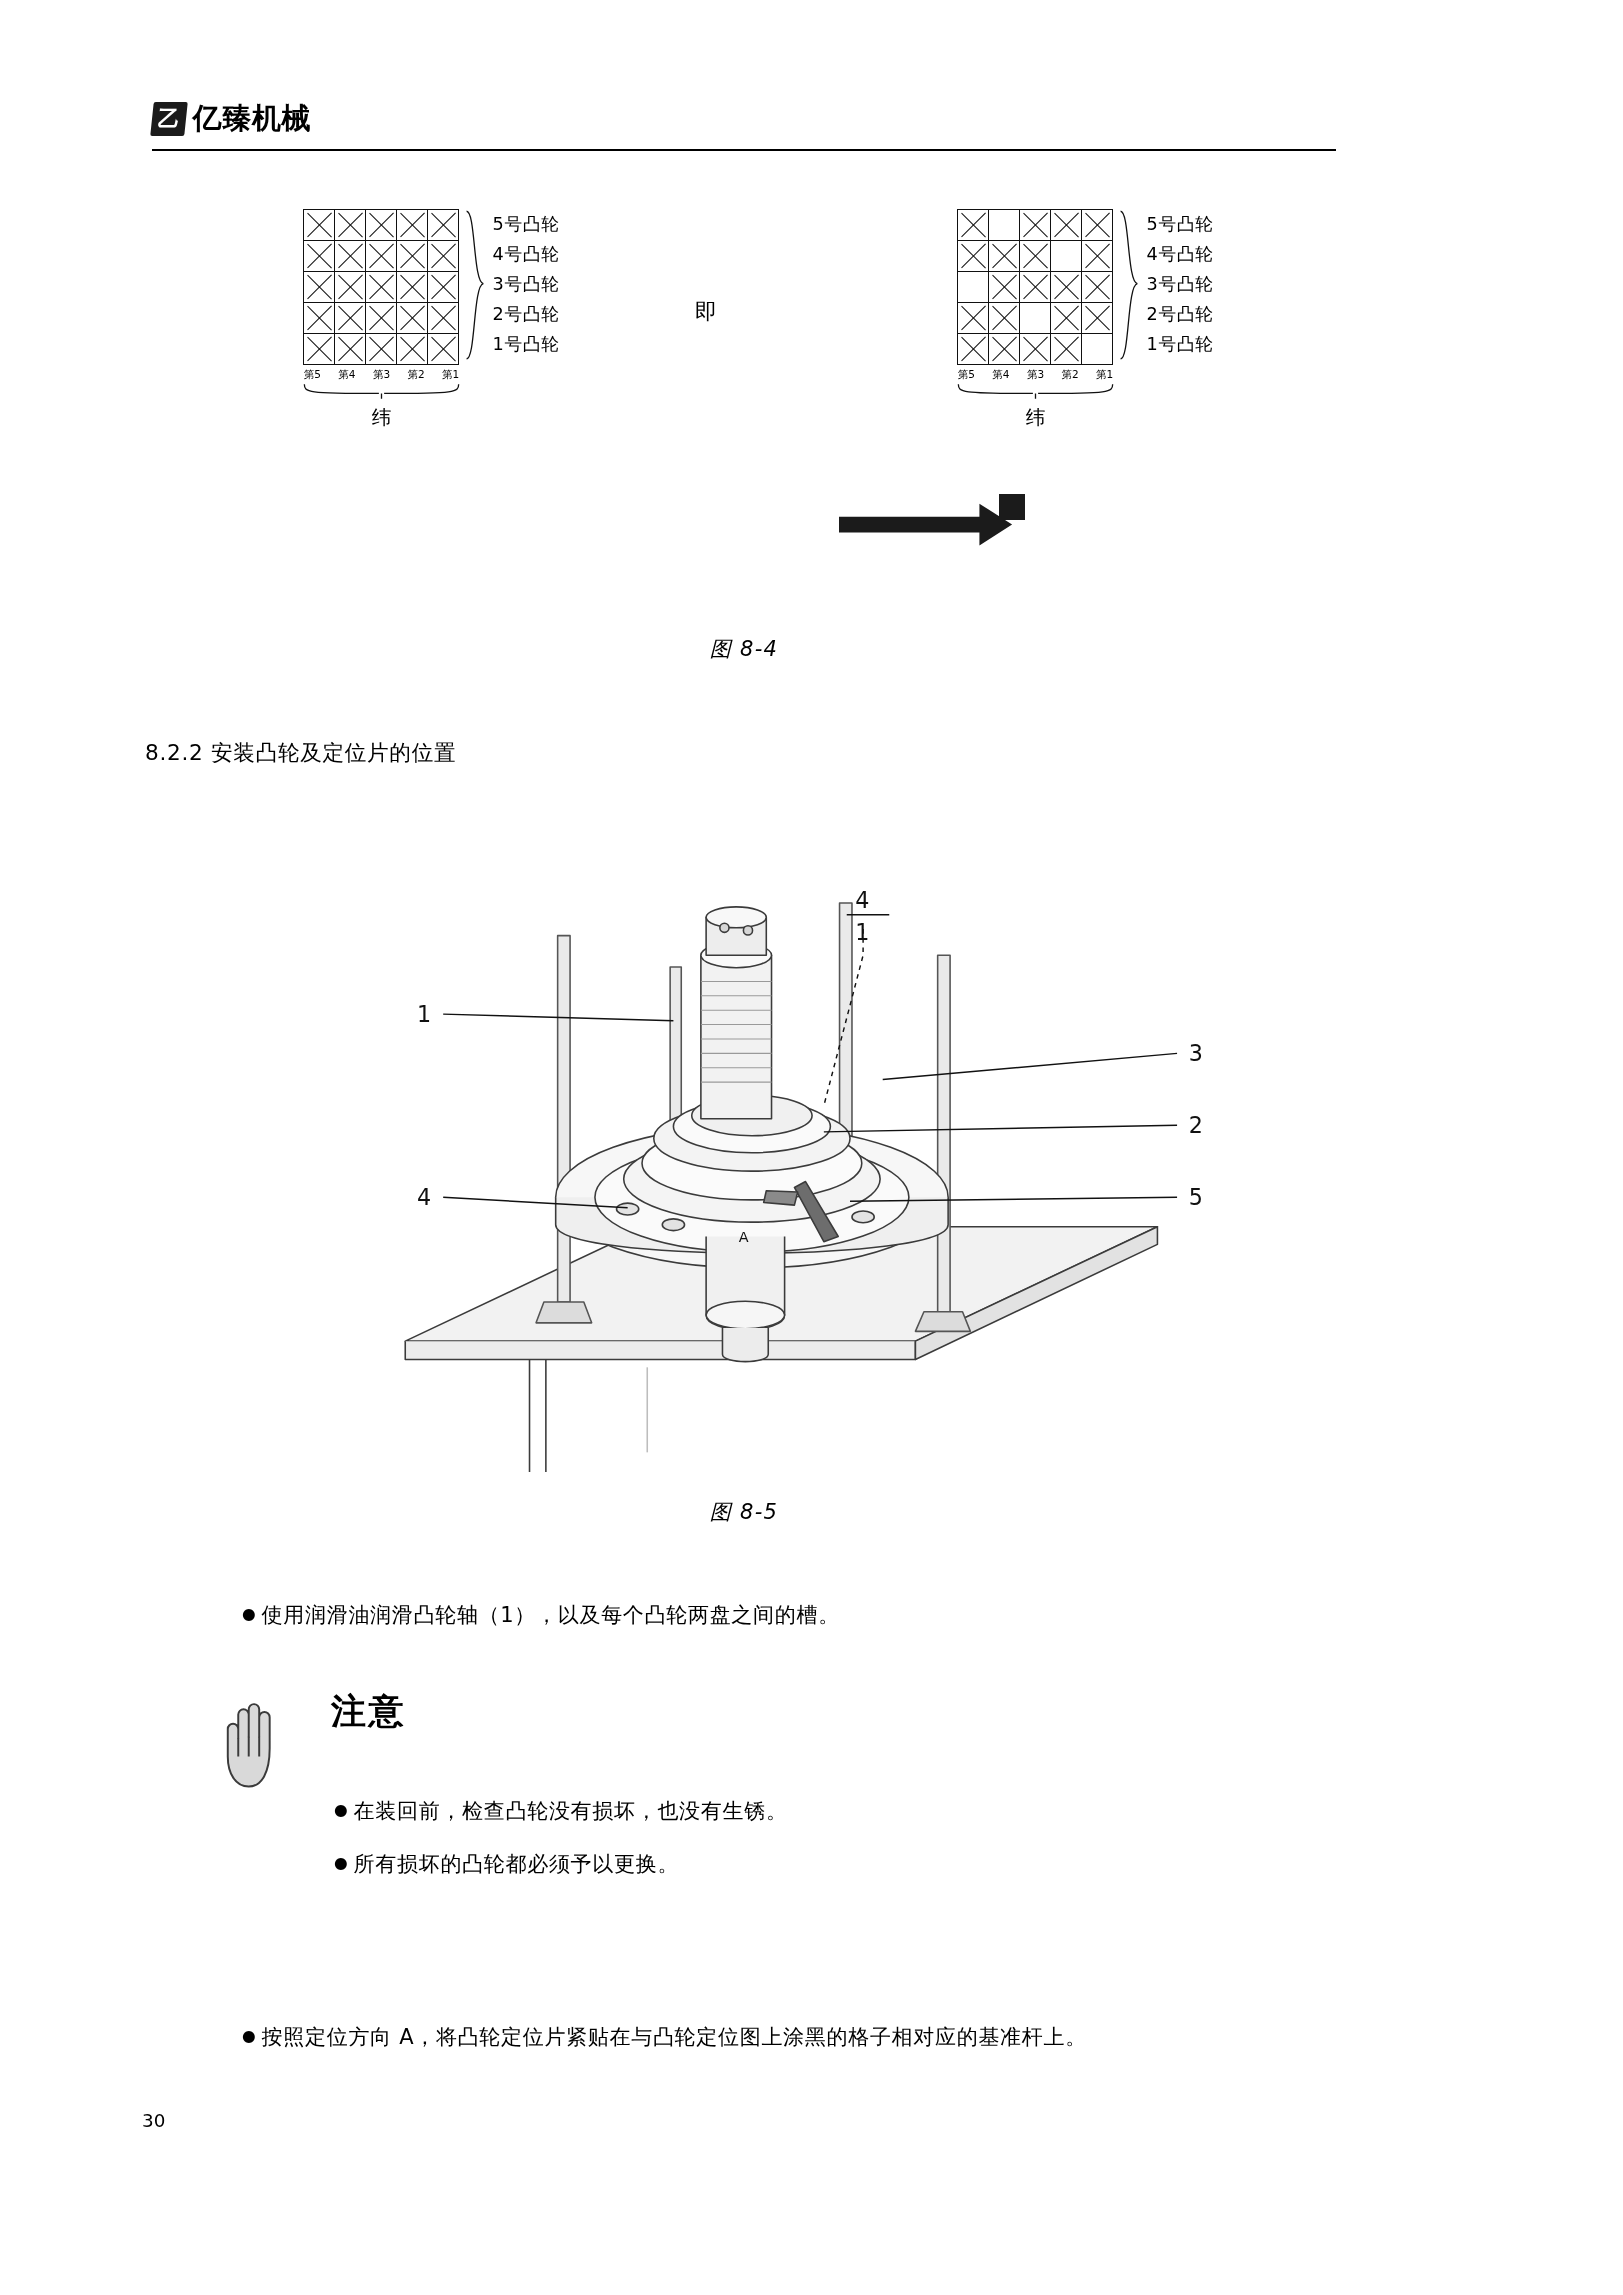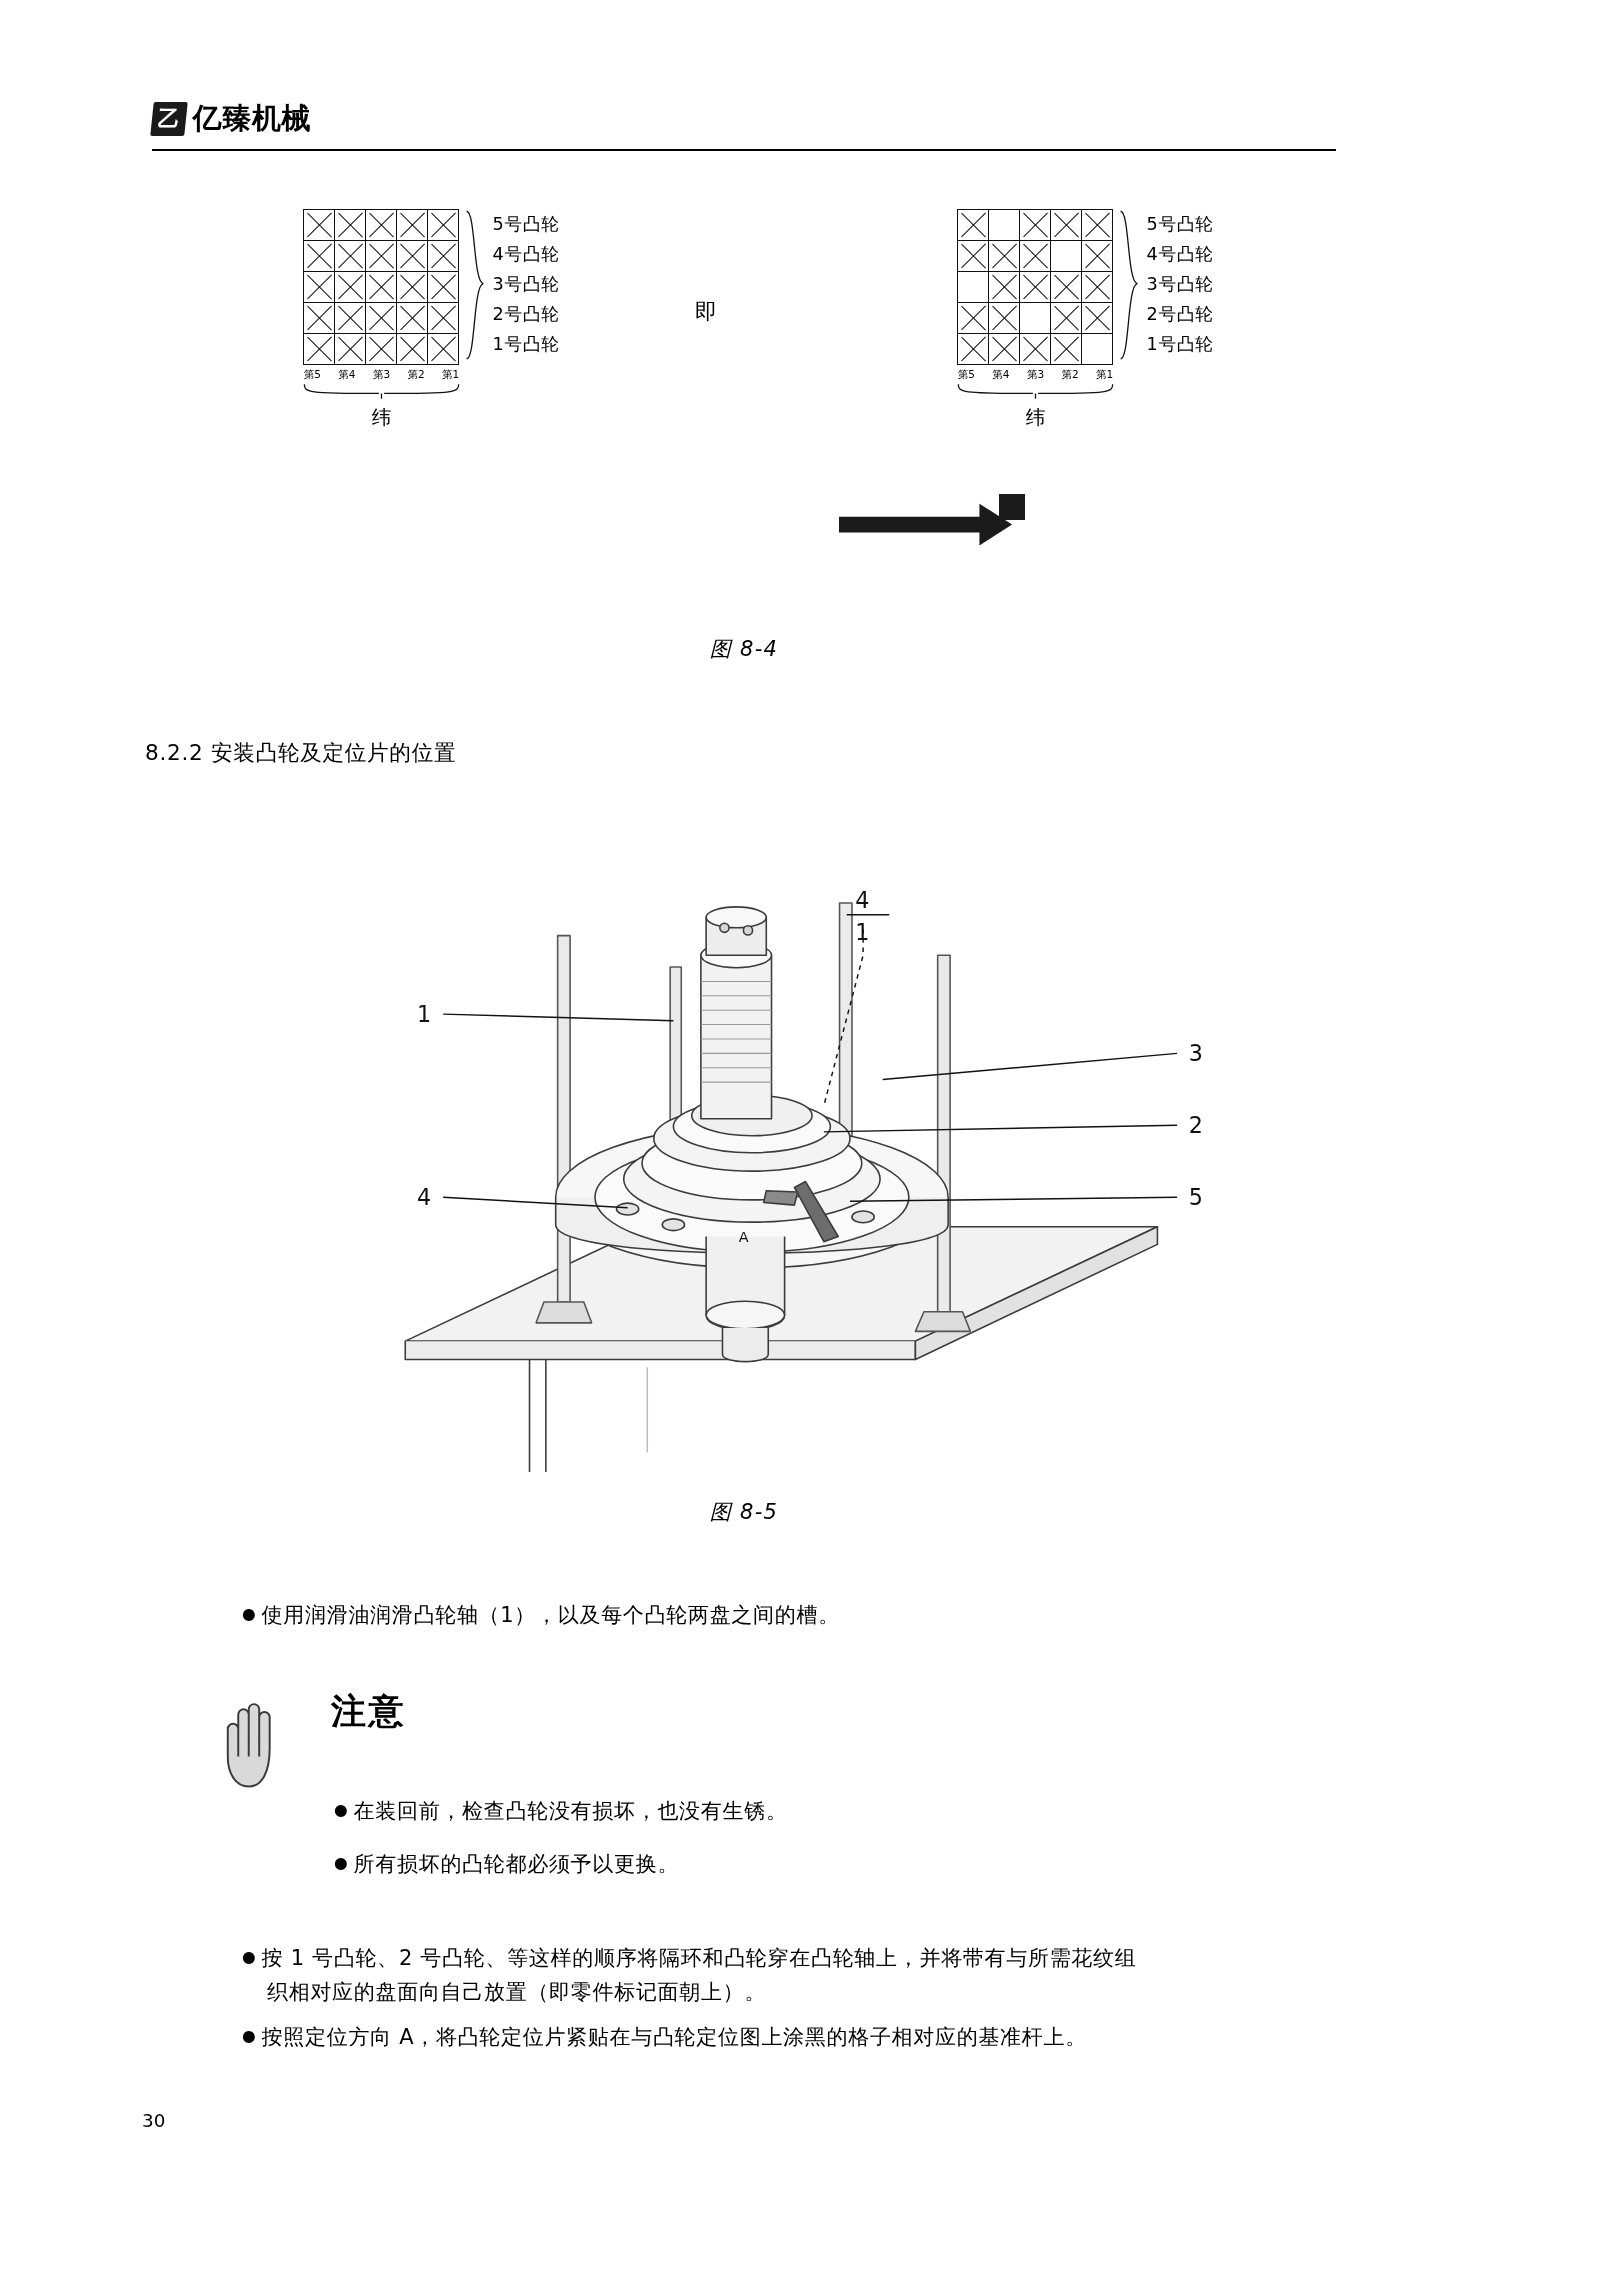--- a/index.html
+++ b/index.html
@@ -521,22 +521,18 @@
                    C82,110 70,132 50,132 C30,132 18,112 18,86 Z"></path>
           <path d="M34,58 L34,86 M50,56 L50,86 M66,56 L66,86" fill="none"></path>
         </g>
       </svg>
     </div>
     <div class="notice-title">注意</div>
     <div class="notice-item bullet" id="n1">在装回前，检查凸轮没有损坏，也没有生锈。</div>
     <div class="notice-item bullet" id="n2">所有损坏的凸轮都必须予以更换。</div>
   </div>
 
-  <div class="bullet-line" id="b2">
-    <span class="bullet">按 1 号凸轮、2 号凸轮、等这样的顺序将隔环和凸轮穿在凸轮轴上，并将带有与所需花纹组</span>
-    <span class="cont">织相对应的盘面向自己放置（即零件标记面朝上）。</span>
-  </div>
 
   <div class="bullet-line bullet" id="b3">按照定位方向 A，将凸轮定位片紧贴在与凸轮定位图上涂黑的格子相对应的基准杆上。</div>
 
   <div class="page-number">30</div>
 </div>
 
 
 </body></html>

